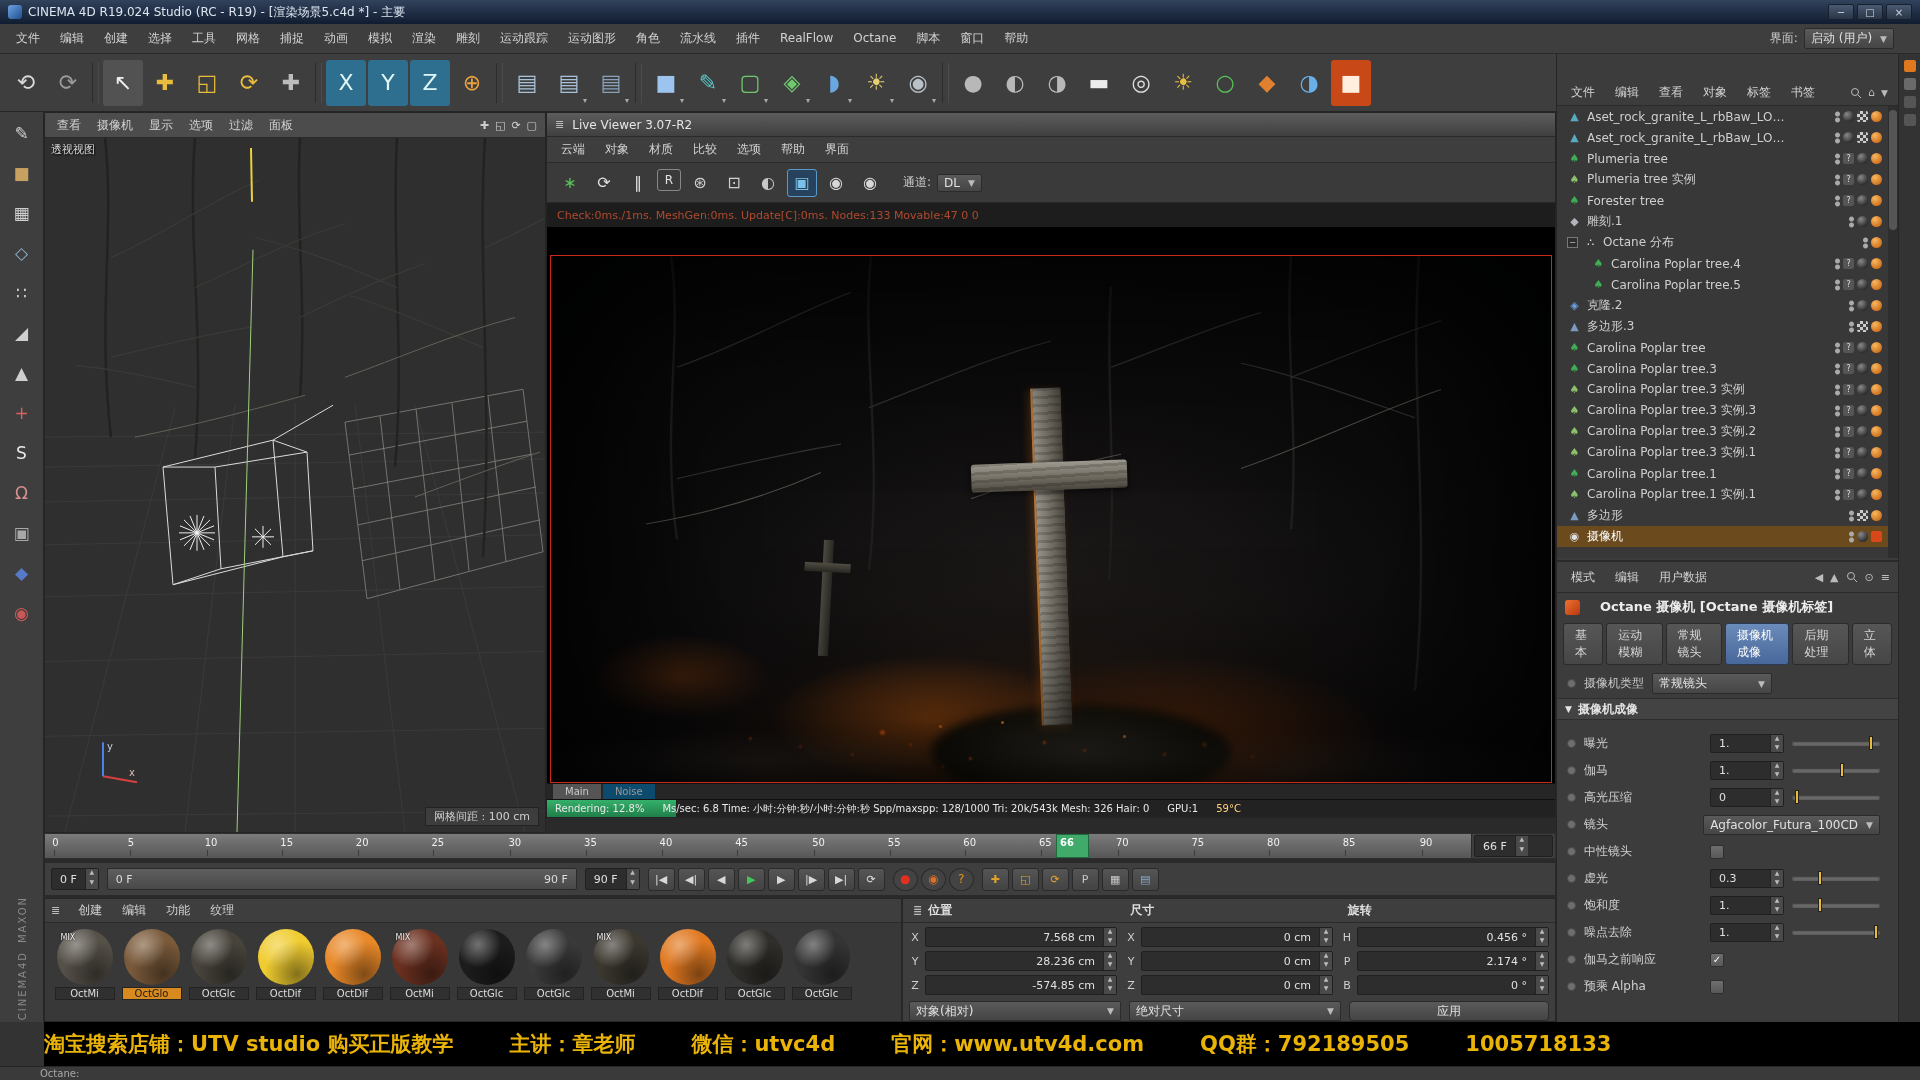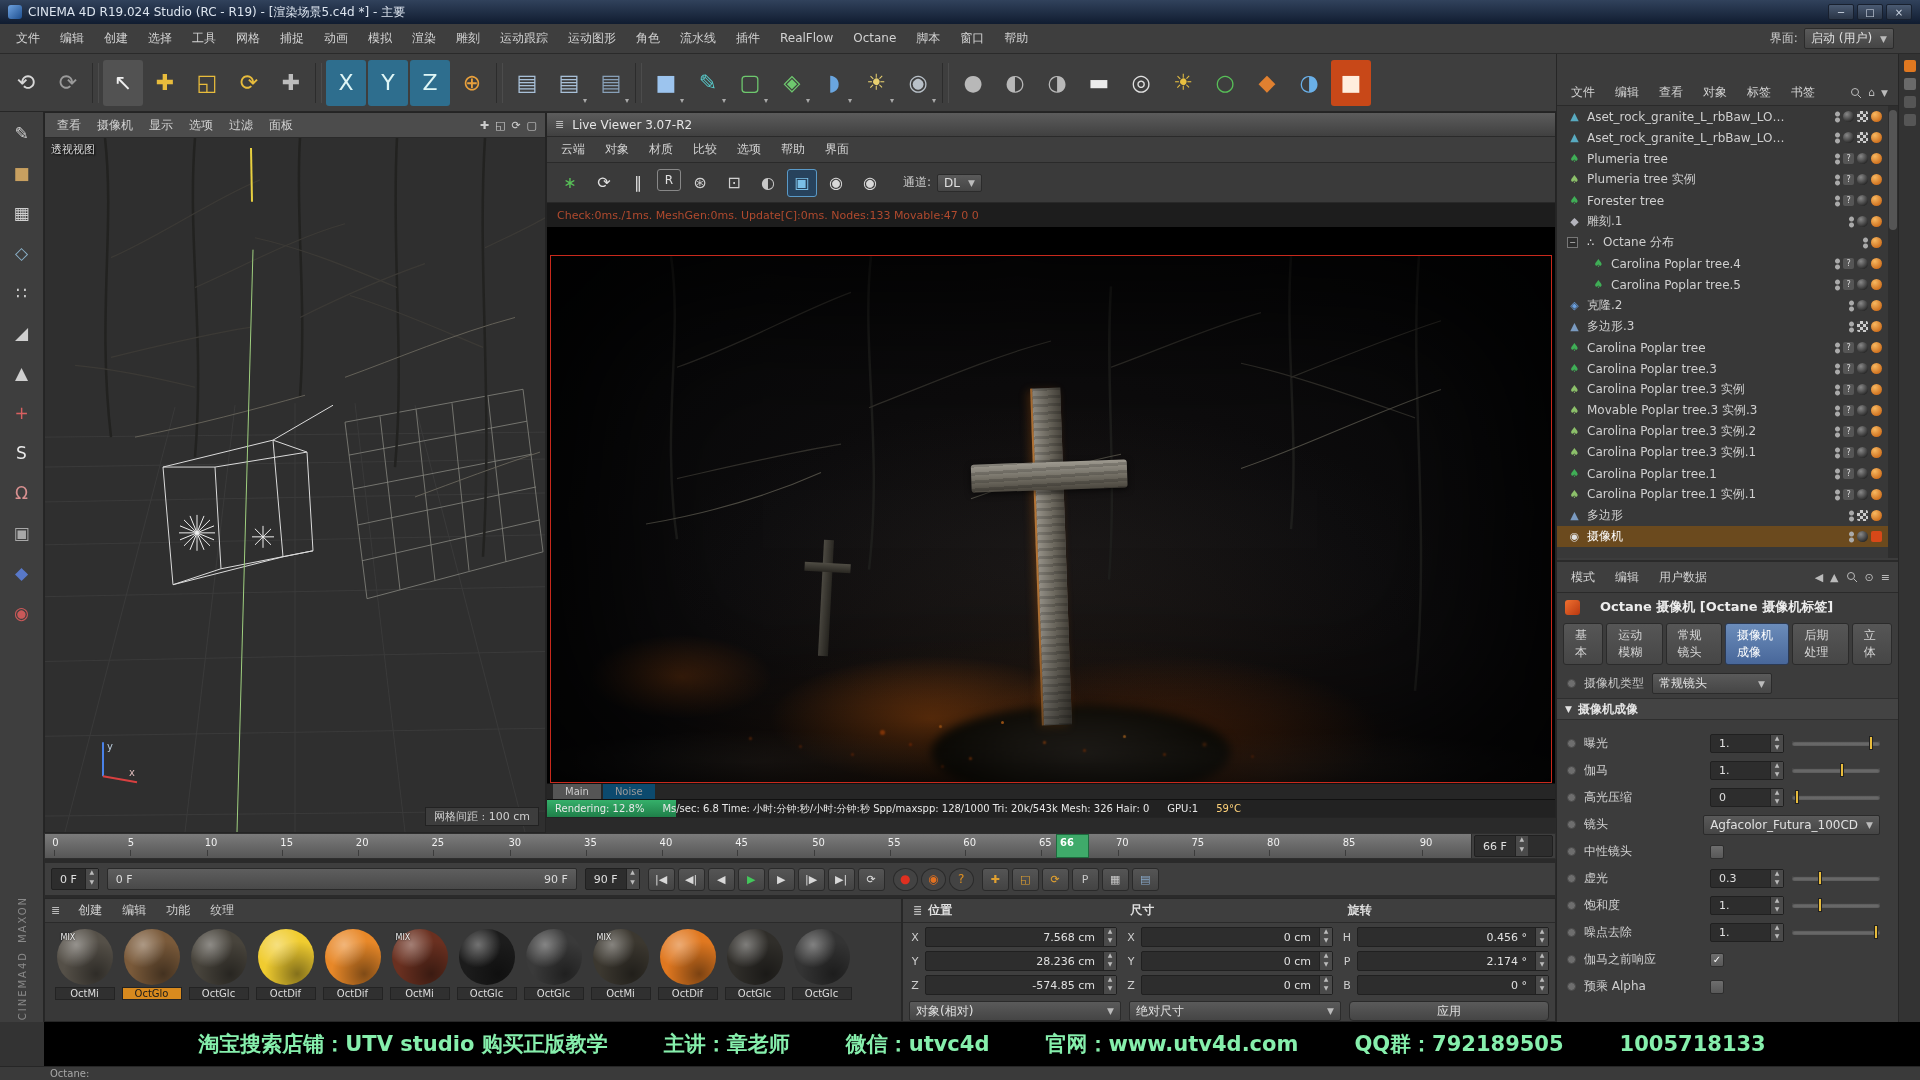--- a/index.html
+++ b/index.html
@@ -139,24 +139,24 @@
   .ccol{flex:1;display:flex;flex-direction:column;gap:4px}
   .crow{display:flex;align-items:center;gap:4px}
   .crow .axis{width:12px;text-align:center;color:#cfcfcf;font-size:11px}
   .crow .numbox{flex:1;height:20px}
   #coordfoot{display:flex;gap:8px;padding:2px 6px;align-items:center}
   #coordfoot .ddbox{flex:1;height:20px;justify-content:space-between}
   #applybtn{flex:1;height:20px;background:linear-gradient(#5a5a5a,#454545);border:1px solid #2a2a2a;
     border-radius:4px;text-align:center;color:#e0e0e0;line-height:18px}
   
   #banner{left:44px;top:1022px;width:1876px;height:44px;background:#000;display:flex;align-items:center;
-    justify-content:center;gap:56px;color:#86efac;font-size:21px;font-weight:bold;white-space:nowrap;overflow:hidden}
+    gap:56px;color:#eab308;font-size:21px;font-weight:bold;white-space:nowrap;overflow:hidden}
   #bannerstub{left:0;top:1022px;width:44px;height:44px;background:#333}
   #statusbar{left:0;top:1066px;width:1920px;height:14px;background:#3a3a3a;border-top:1px solid #262626;
-    display:flex;align-items:center;padding-left:50px;font-size:10px;color:#a8a8a8}
+    display:flex;align-items:center;padding-left:40px;font-size:10px;color:#a8a8a8}
   
   #rightpanel{left:1556px;top:54px;width:364px;height:968px;background:#3c3c3c;border-left:1px solid #262626}
   #rstrip{position:absolute;right:0;top:0;width:22px;bottom:0;background:#333;border-left:1px solid #262626;
     display:flex;flex-direction:column;align-items:center;padding-top:6px;gap:6px}
   .rsq{width:12px;height:12px;border-radius:2px}
   #ompanel{position:absolute;left:0;right:22px;top:0;height:504px}
   #ommenu{height:26px;margin-top:26px;display:flex;align-items:center;background:#3c3c3c;border-bottom:1px solid #2a2a2a;padding:0 4px}
   #ommenu .hicons{margin-left:auto;display:flex;align-items:center;gap:6px;padding-right:6px;color:#bbb;font-size:11px}
   #omtree{position:absolute;left:0;right:10px;top:52px;bottom:0;background:#383838;overflow:hidden}
   #omsb{position:absolute;right:0;top:52px;bottom:0;width:10px;background:#2e2e2e}
@@ -1266,21 +1266,21 @@
             <span class="tag t_q">?</span>
             <span class="tag t_sphere"></span>
 
             <span class="tag t_dot"></span>
           </span>
         </div>
 
         <div class="orow">
 
           <span class="oicon icon-instance"></span>
-          <span class="olabel">Movable Poplar tree.3 实例.3</span>
+          <span class="olabel">Carolina Poplar tree.3 实例.3</span>
           <span class="oright">
             <span class="vdots"></span>
             <span class="tag t_q">?</span>
             <span class="tag t_sphere"></span>
 
             <span class="tag t_dot"></span>
           </span>
         </div>
 
         <div class="orow">

